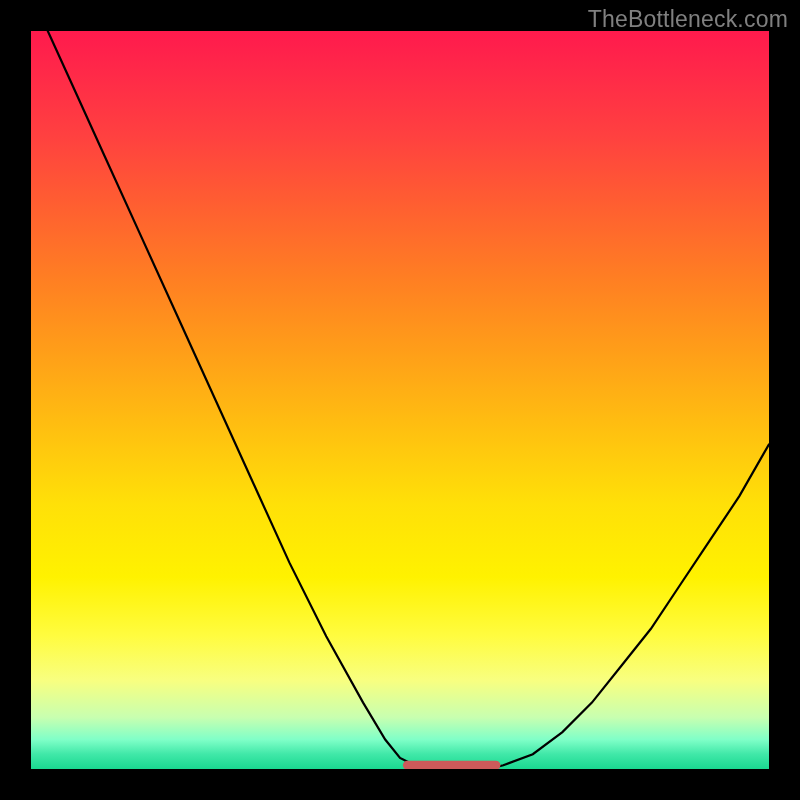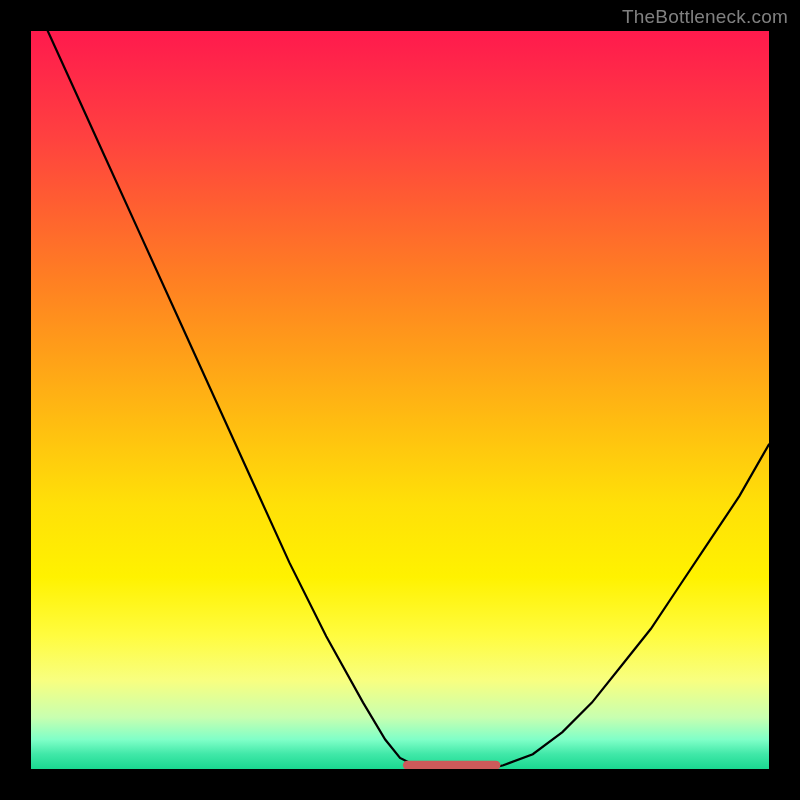--- a/index.html
+++ b/index.html
@@ -42,21 +42,21 @@
   }
   .curve {
     position: absolute;
     inset: 0;
   }
   .watermark {
     position: absolute;
     top: 6px;
     right: 12px;
     color: #808080;
-    font-size: 19px;
+    font-size: 23px;
     font-weight: 500;
     letter-spacing: 0.2px;
   }
 </style>
 </head>
 <body>
 
 <div class="plot-area">
   <div class="gradient"></div>
   <svg class="curve" viewBox="0 0 738 738" preserveAspectRatio="none">

